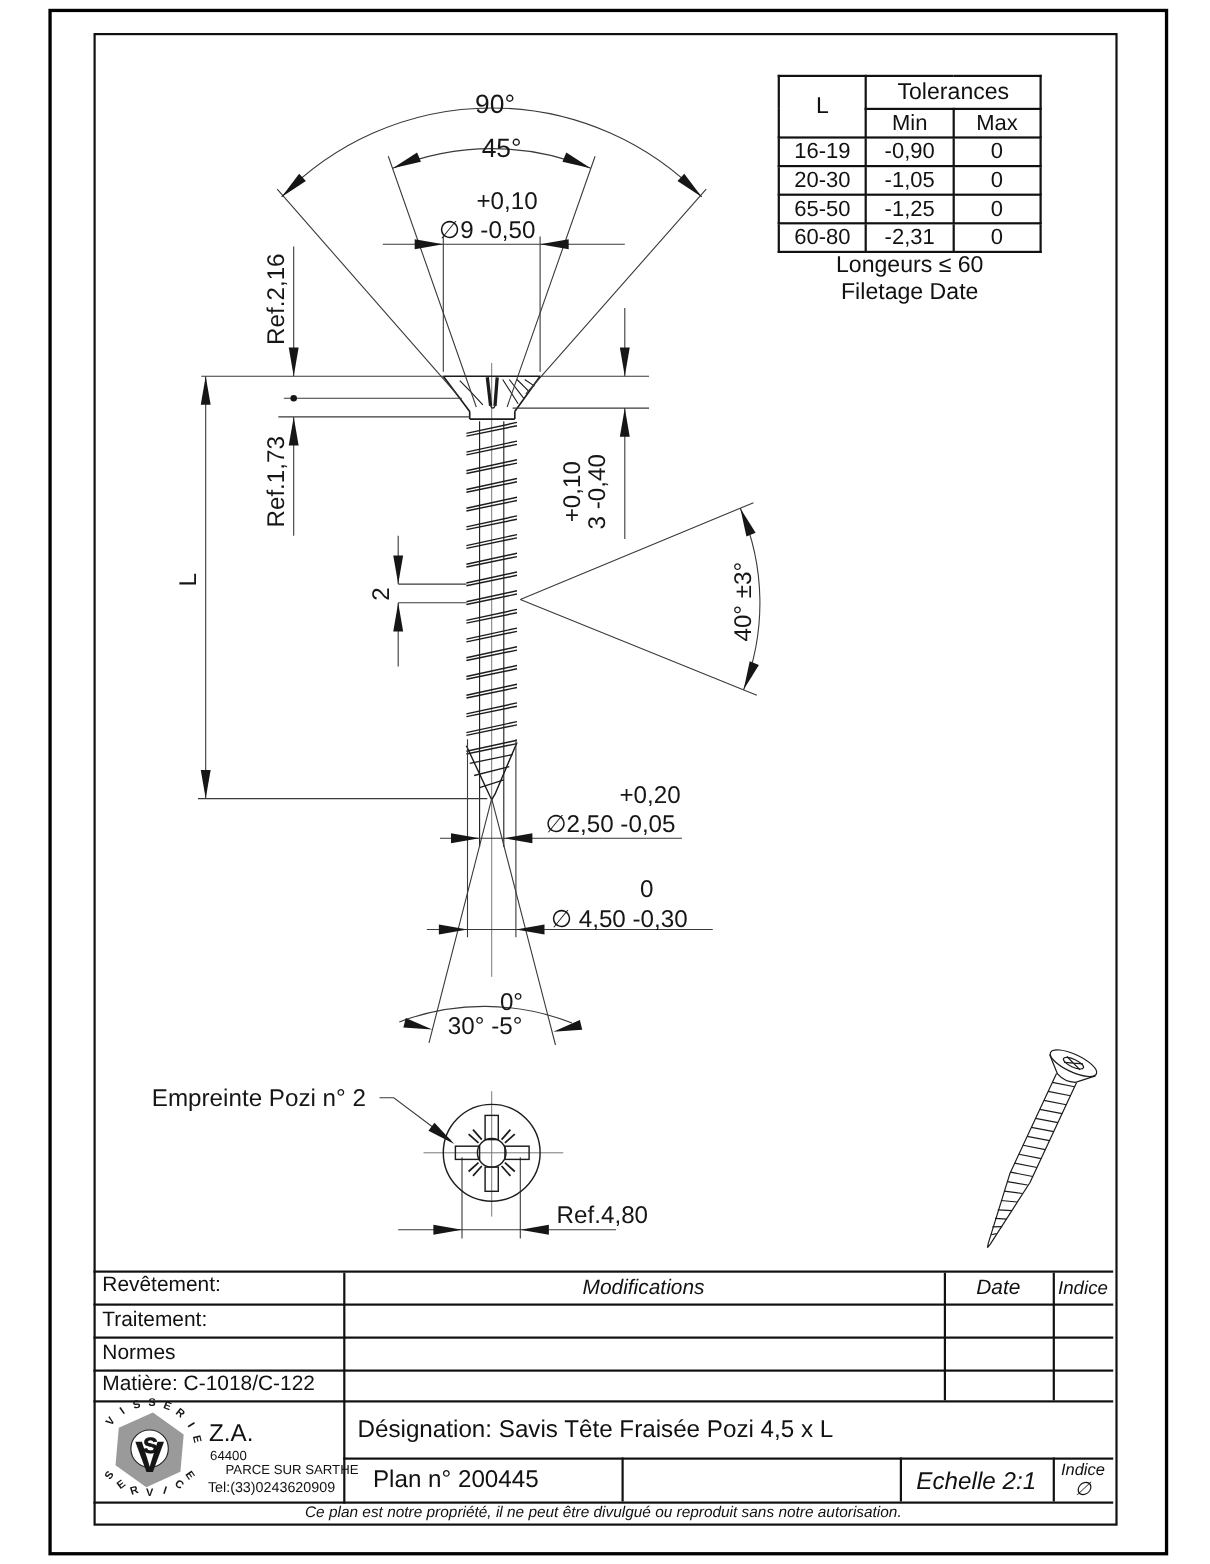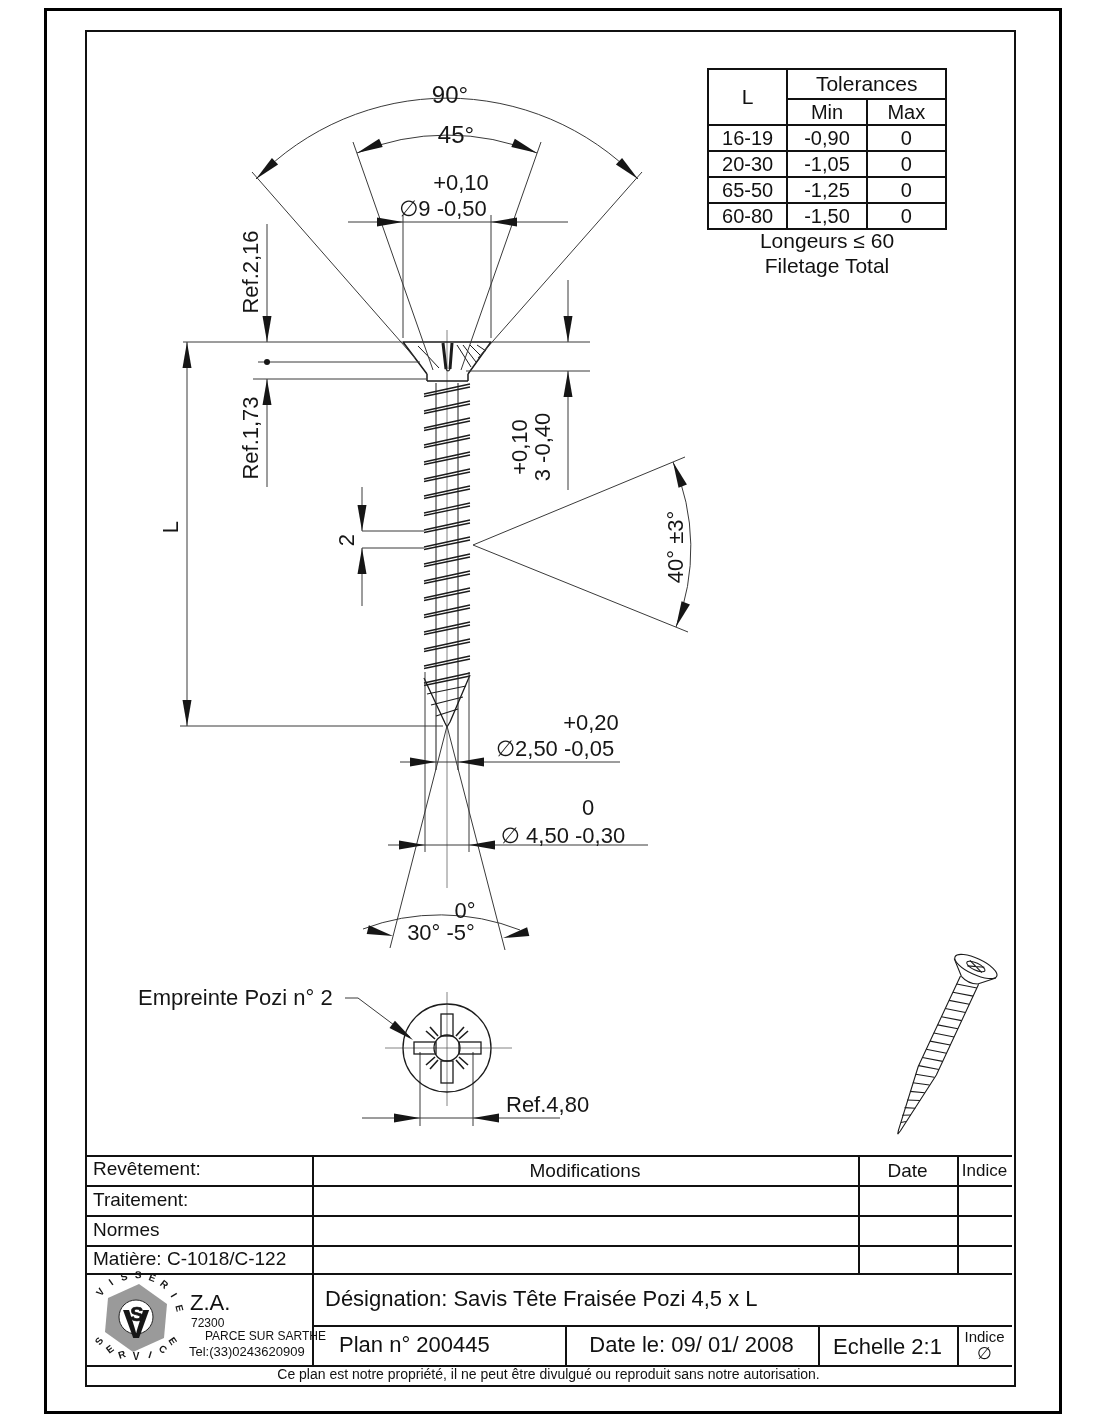--- a/index.html
+++ b/index.html
@@ -14,21 +14,21 @@
   .dt-big{font-size:24px;}
   
   .tol{left:707px;top:68px;width:240px;border-collapse:collapse;table-layout:fixed;}
   .tol td{border:2px solid #111;text-align:center;font-size:20px;padding:0;height:24px;}
   .tol .h1{height:28px;font-size:21px;}
   .tol-note{left:702px;top:228px;width:250px;text-align:center;font-size:21px;line-height:25px;}
   
   .tb{left:85px;top:1155px;width:927px;height:228px;}
   .hl,.vl{position:absolute;background:#111;}
   .tb-txt{position:absolute;display:flex;align-items:center;font-size:19px;}
-  .ctr{justify-content:center;}
+  .ctr{justify-content:center;font-style:italic;}
   .big{font-size:22px;}
   .small-stack{flex-direction:column;justify-content:center;line-height:17px;}
 </style>
 </head>
 <body>
 
 <div class="page">
 
   <div class="abs outer-border"></div>
   <div class="abs inner-frame"></div>
@@ -53,28 +53,28 @@
       <td>-1,05</td>
       <td>0</td>
     </tr>
     <tr>
       <td>65-50</td>
       <td>-1,25</td>
       <td>0</td>
     </tr>
     <tr>
       <td>60-80</td>
-      <td>-1,50</td>
+      <td>-2,31</td>
       <td>0</td>
     </tr>
   </tbody>
     </table>
   <div class="abs tol-note">
     <div>Longeurs ≤ 60</div>
-    <div>Filetage Total</div>
+    <div>Filetage Date</div>
   </div>
 
   <div class="abs tb" style="border-top:2px solid #111;">
 
     <div class="hl" style="left:0;top:28px;width:927px;height:2px;"></div>
     <div class="hl" style="left:0;top:58px;width:927px;height:2px;"></div>
     <div class="hl" style="left:0;top:88px;width:927px;height:2px;"></div>
     <div class="hl" style="left:0;top:116px;width:927px;height:2px;"></div>
     <div class="hl" style="left:227px;top:168px;width:700px;height:2px;"></div>
     <div class="hl" style="left:0;top:208px;width:927px;height:2px;"></div>
@@ -88,30 +88,29 @@
 
     <div class="tb-txt" style="left:8px;top:0;height:24px;">Revêtement:</div>
     <div class="tb-txt ctr" style="left:227px;top:0;width:546px;height:28px;">Modifications</div>
     <div class="tb-txt ctr" style="left:773px;top:0;width:99px;height:28px;">Date</div>
     <div class="tb-txt ctr" style="left:872px;top:0;width:55px;height:28px;font-size:17px;">Indice</div>
     <div class="tb-txt" style="left:8px;top:28px;height:30px;">Traitement:</div>
     <div class="tb-txt" style="left:8px;top:58px;height:30px;">Normes</div>
     <div class="tb-txt" style="left:8px;top:88px;height:28px;">Matière: C-1018/C-122</div>
     <div class="tb-txt big" style="left:240px;top:116px;height:52px;">Désignation: Savis Tête Fraisée Pozi  4,5 x L</div>
     <div class="tb-txt big" style="left:240px;top:168px;height:40px;margin-left:14px;">Plan n° 200445</div>
-    <div class="tb-txt big ctr" style="left:480px;top:168px;width:253px;height:40px;">Date le: 09/ 01/ 2008</div>
     <div class="tb-txt big ctr" style="left:733px;top:168px;width:139px;height:44px;">Echelle 2:1</div>
     <div class="tb-txt ctr small-stack" style="left:872px;top:168px;width:55px;height:40px;">
       <div style="font-size:15px;">Indice</div>
       <div style="font-size:17px;">∅</div>
     </div>
     <div class="tb-txt ctr" style="left:0;top:208px;width:927px;height:18px;font-size:14px;">Ce plan est notre propriété, il ne peut être divulgué ou reproduit sans notre autorisation.</div>
 
     <div class="tb-txt" style="left:105px;top:134px;height:24px;font-size:22px;">Z.A.</div>
-    <div class="tb-txt" style="left:106px;top:160px;height:12px;font-size:12px;">72300</div>
+    <div class="tb-txt" style="left:106px;top:160px;height:12px;font-size:12px;">64400</div>
     <div class="tb-txt" style="left:120px;top:173px;height:12px;font-size:12px;">PARCE SUR SARTHE</div>
     <div class="tb-txt" style="left:104px;top:187px;height:14px;font-size:13px;">Tel:(33)0243620909</div>
   </div>
 
   <svg class="overlay" width="1100" height="1422" viewBox="0 0 1100 1422">
     <defs>
       <polygon id="arr" points="0,0 -26,-4.5 -26,4.5" fill="#161616"></polygon>
       <g id="thread-turn" stroke="#1c1c1c" stroke-width="1.3" fill="none">
         <path d="M424,11 L470,1 M424,13.5 L470,4"></path>
       </g>

